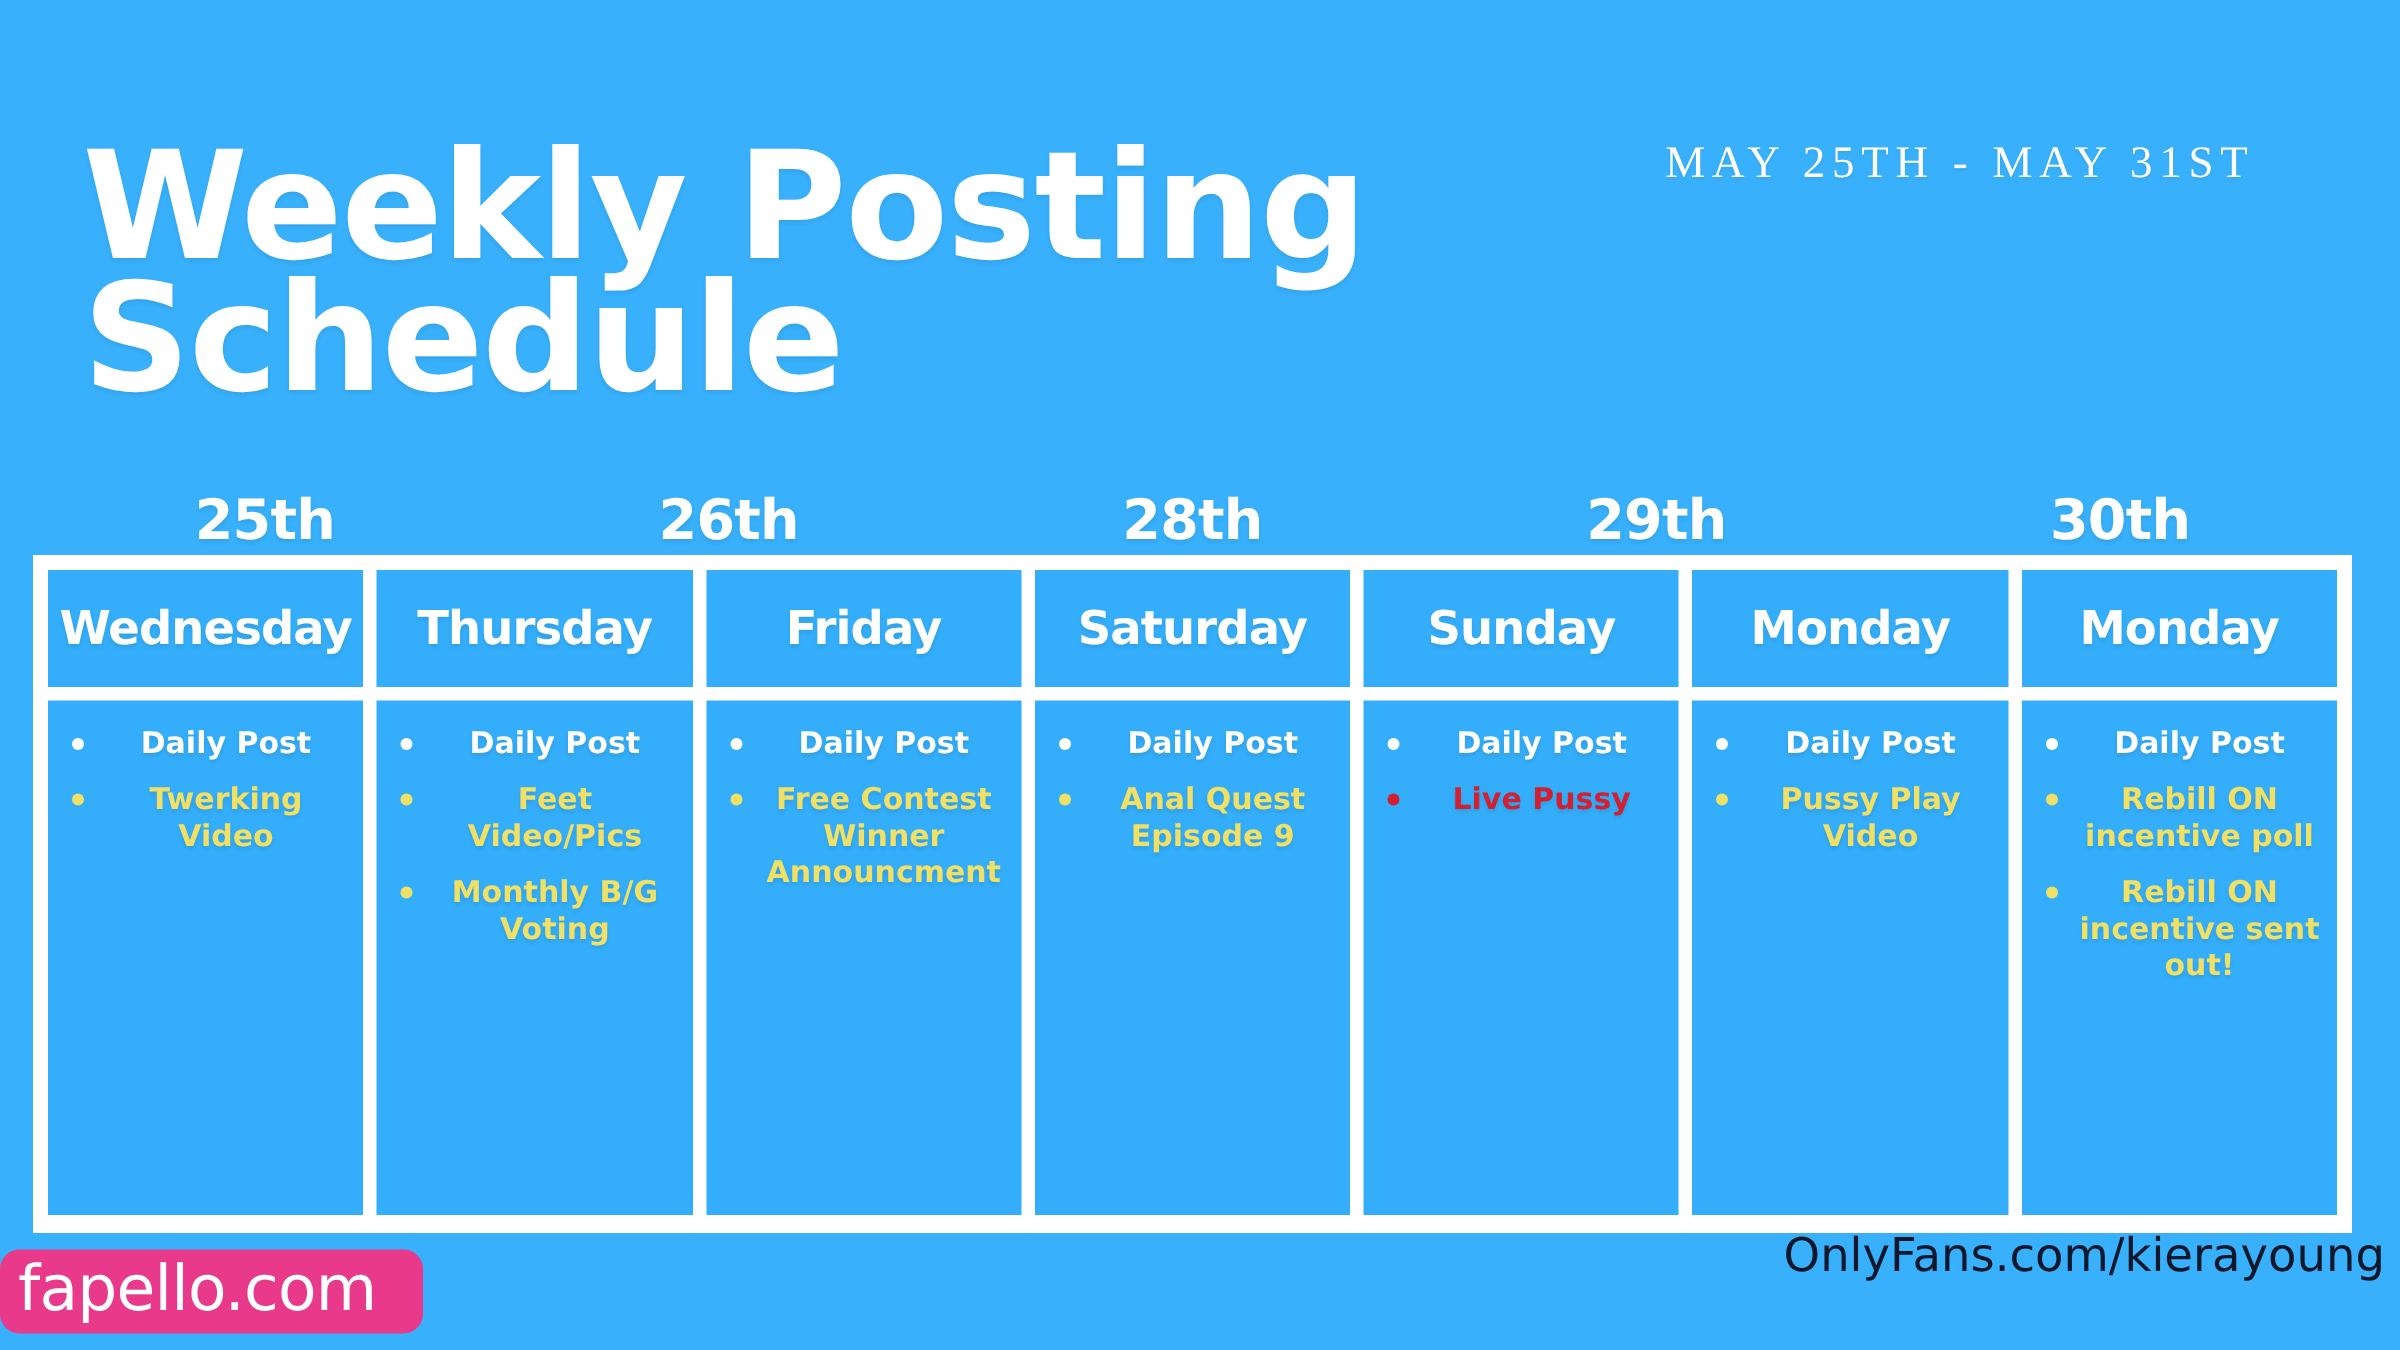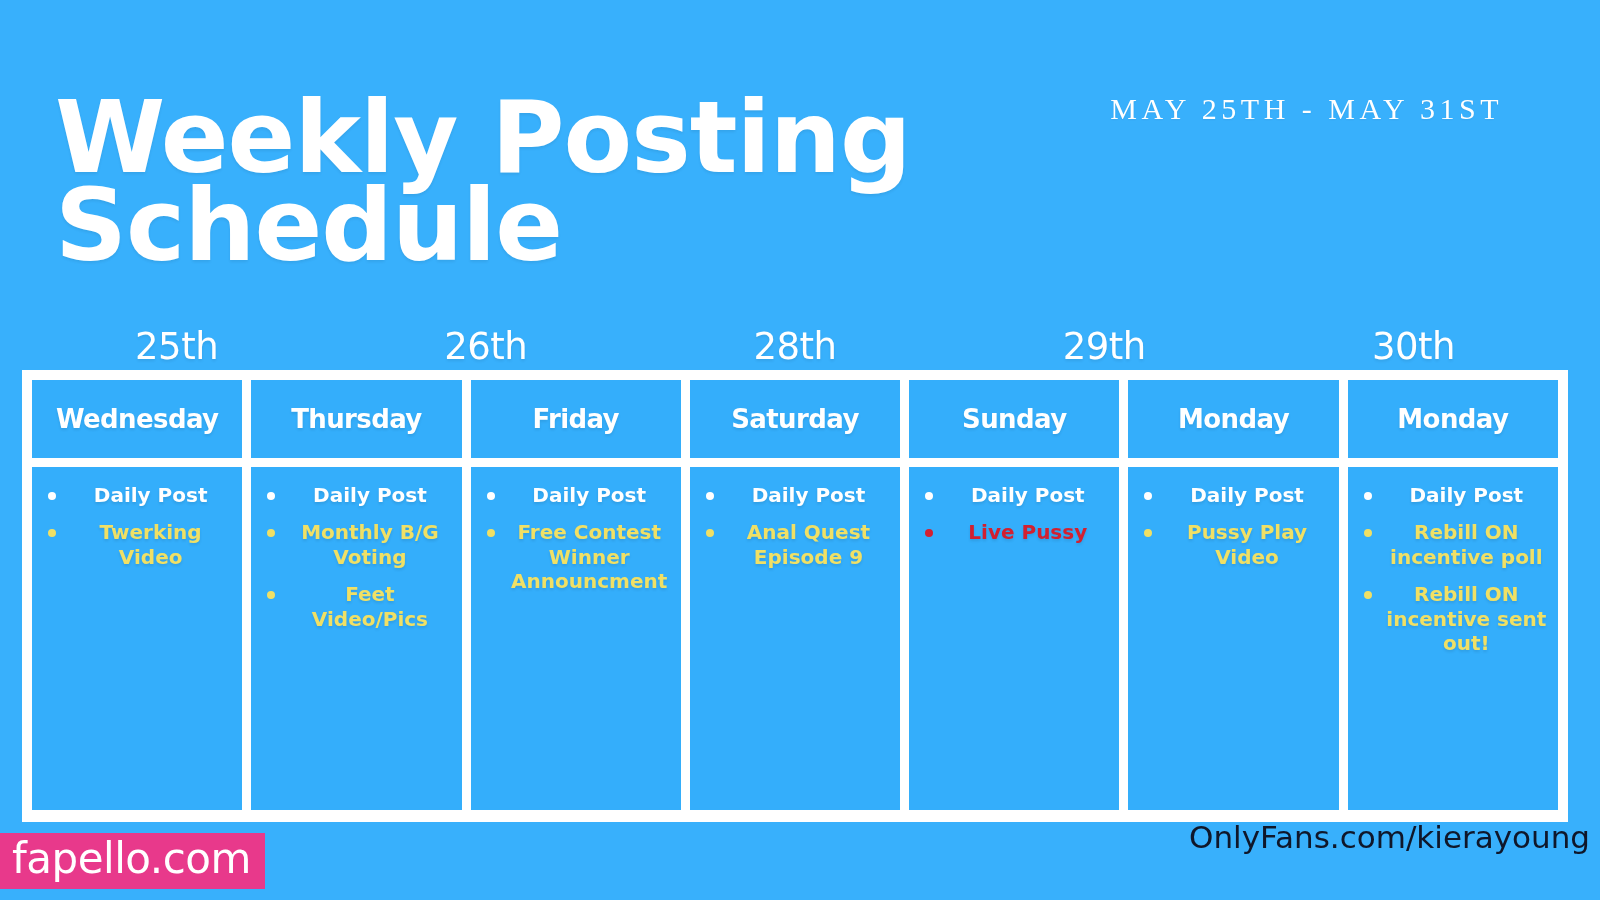--- a/index.html
+++ b/index.html
@@ -64,21 +64,21 @@
   .daynum-cell {
     flex: 1 1 0;
     display: flex;
     align-items: center;
     justify-content: center;
     box-sizing: border-box;
   }
   .daynum-text {
     color: #ffffff;
     font-family: "DejaVu Sans", sans-serif;
-    font-weight: normal;
+    font-weight: bold;
     font-size: 37px;
     line-height: 1;
     letter-spacing: -0.5px;
     text-shadow: 0 2px 3px rgba(0,0,0,0.08);
   }
 
   
   #calendar {
     position: absolute;
     left: 22px;
@@ -110,21 +110,21 @@
     display: flex;
     align-items: center;
     justify-content: center;
     box-sizing: border-box;
     padding: 0 4px;
   }
   .day-head-text {
     color: #ffffff;
     font-family: "DejaVu Sans", sans-serif;
     font-weight: bold;
-    font-size: 26px;
+    font-size: 31px;
     line-height: 1;
     letter-spacing: -0.6px;
     white-space: nowrap;
     text-shadow: 0 2px 3px rgba(0,0,0,0.09);
   }
   .day-body {
     flex: 1 1 auto;
     background: #34aefb;
     box-sizing: border-box;
     padding: 16px 8px 10px 8px;
@@ -162,21 +162,22 @@
   .task-item.t-yellow .bullet { background: #f0e065; }
   .task-item.t-red { color: #d32030; }
   .task-item.t-red .bullet { background: #d32030; }
 
   
   #fapello-badge {
     position: absolute;
     left: 0;
     top: 833px;
     background: #e8398b;
-    padding: 4px 14px 8px 12px;
+    padding: 4px 31px 8px 12px;
+    border-radius: 13px;
   }
   #fapello-text {
     color: #ffffff;
     font-family: "DejaVu Sans", sans-serif;
     font-size: 42px;
     line-height: 1.05;
     letter-spacing: -0.5px;
     white-space: nowrap;
   }
   #of-link {
@@ -232,22 +233,22 @@
           </ul>
         </div>
       </div>
       <div class="day-col">
         <div class="day-head">
           <span class="day-head-text">Thursday</span>
         </div>
         <div class="day-body">
           <ul class="task-list">
             <li class="task-item t-white"><span class="bullet"></span><span>Daily Post</span></li>
+            <li class="task-item t-yellow"><span class="bullet"></span><span>Feet Video/Pics</span></li>
             <li class="task-item t-yellow"><span class="bullet"></span><span>Monthly B/G Voting</span></li>
-            <li class="task-item t-yellow"><span class="bullet"></span><span>Feet Video/Pics</span></li>
           </ul>
         </div>
       </div>
       <div class="day-col">
         <div class="day-head">
           <span class="day-head-text">Friday</span>
         </div>
         <div class="day-body">
           <ul class="task-list">
             <li class="task-item t-white"><span class="bullet"></span><span>Daily Post</span></li>

